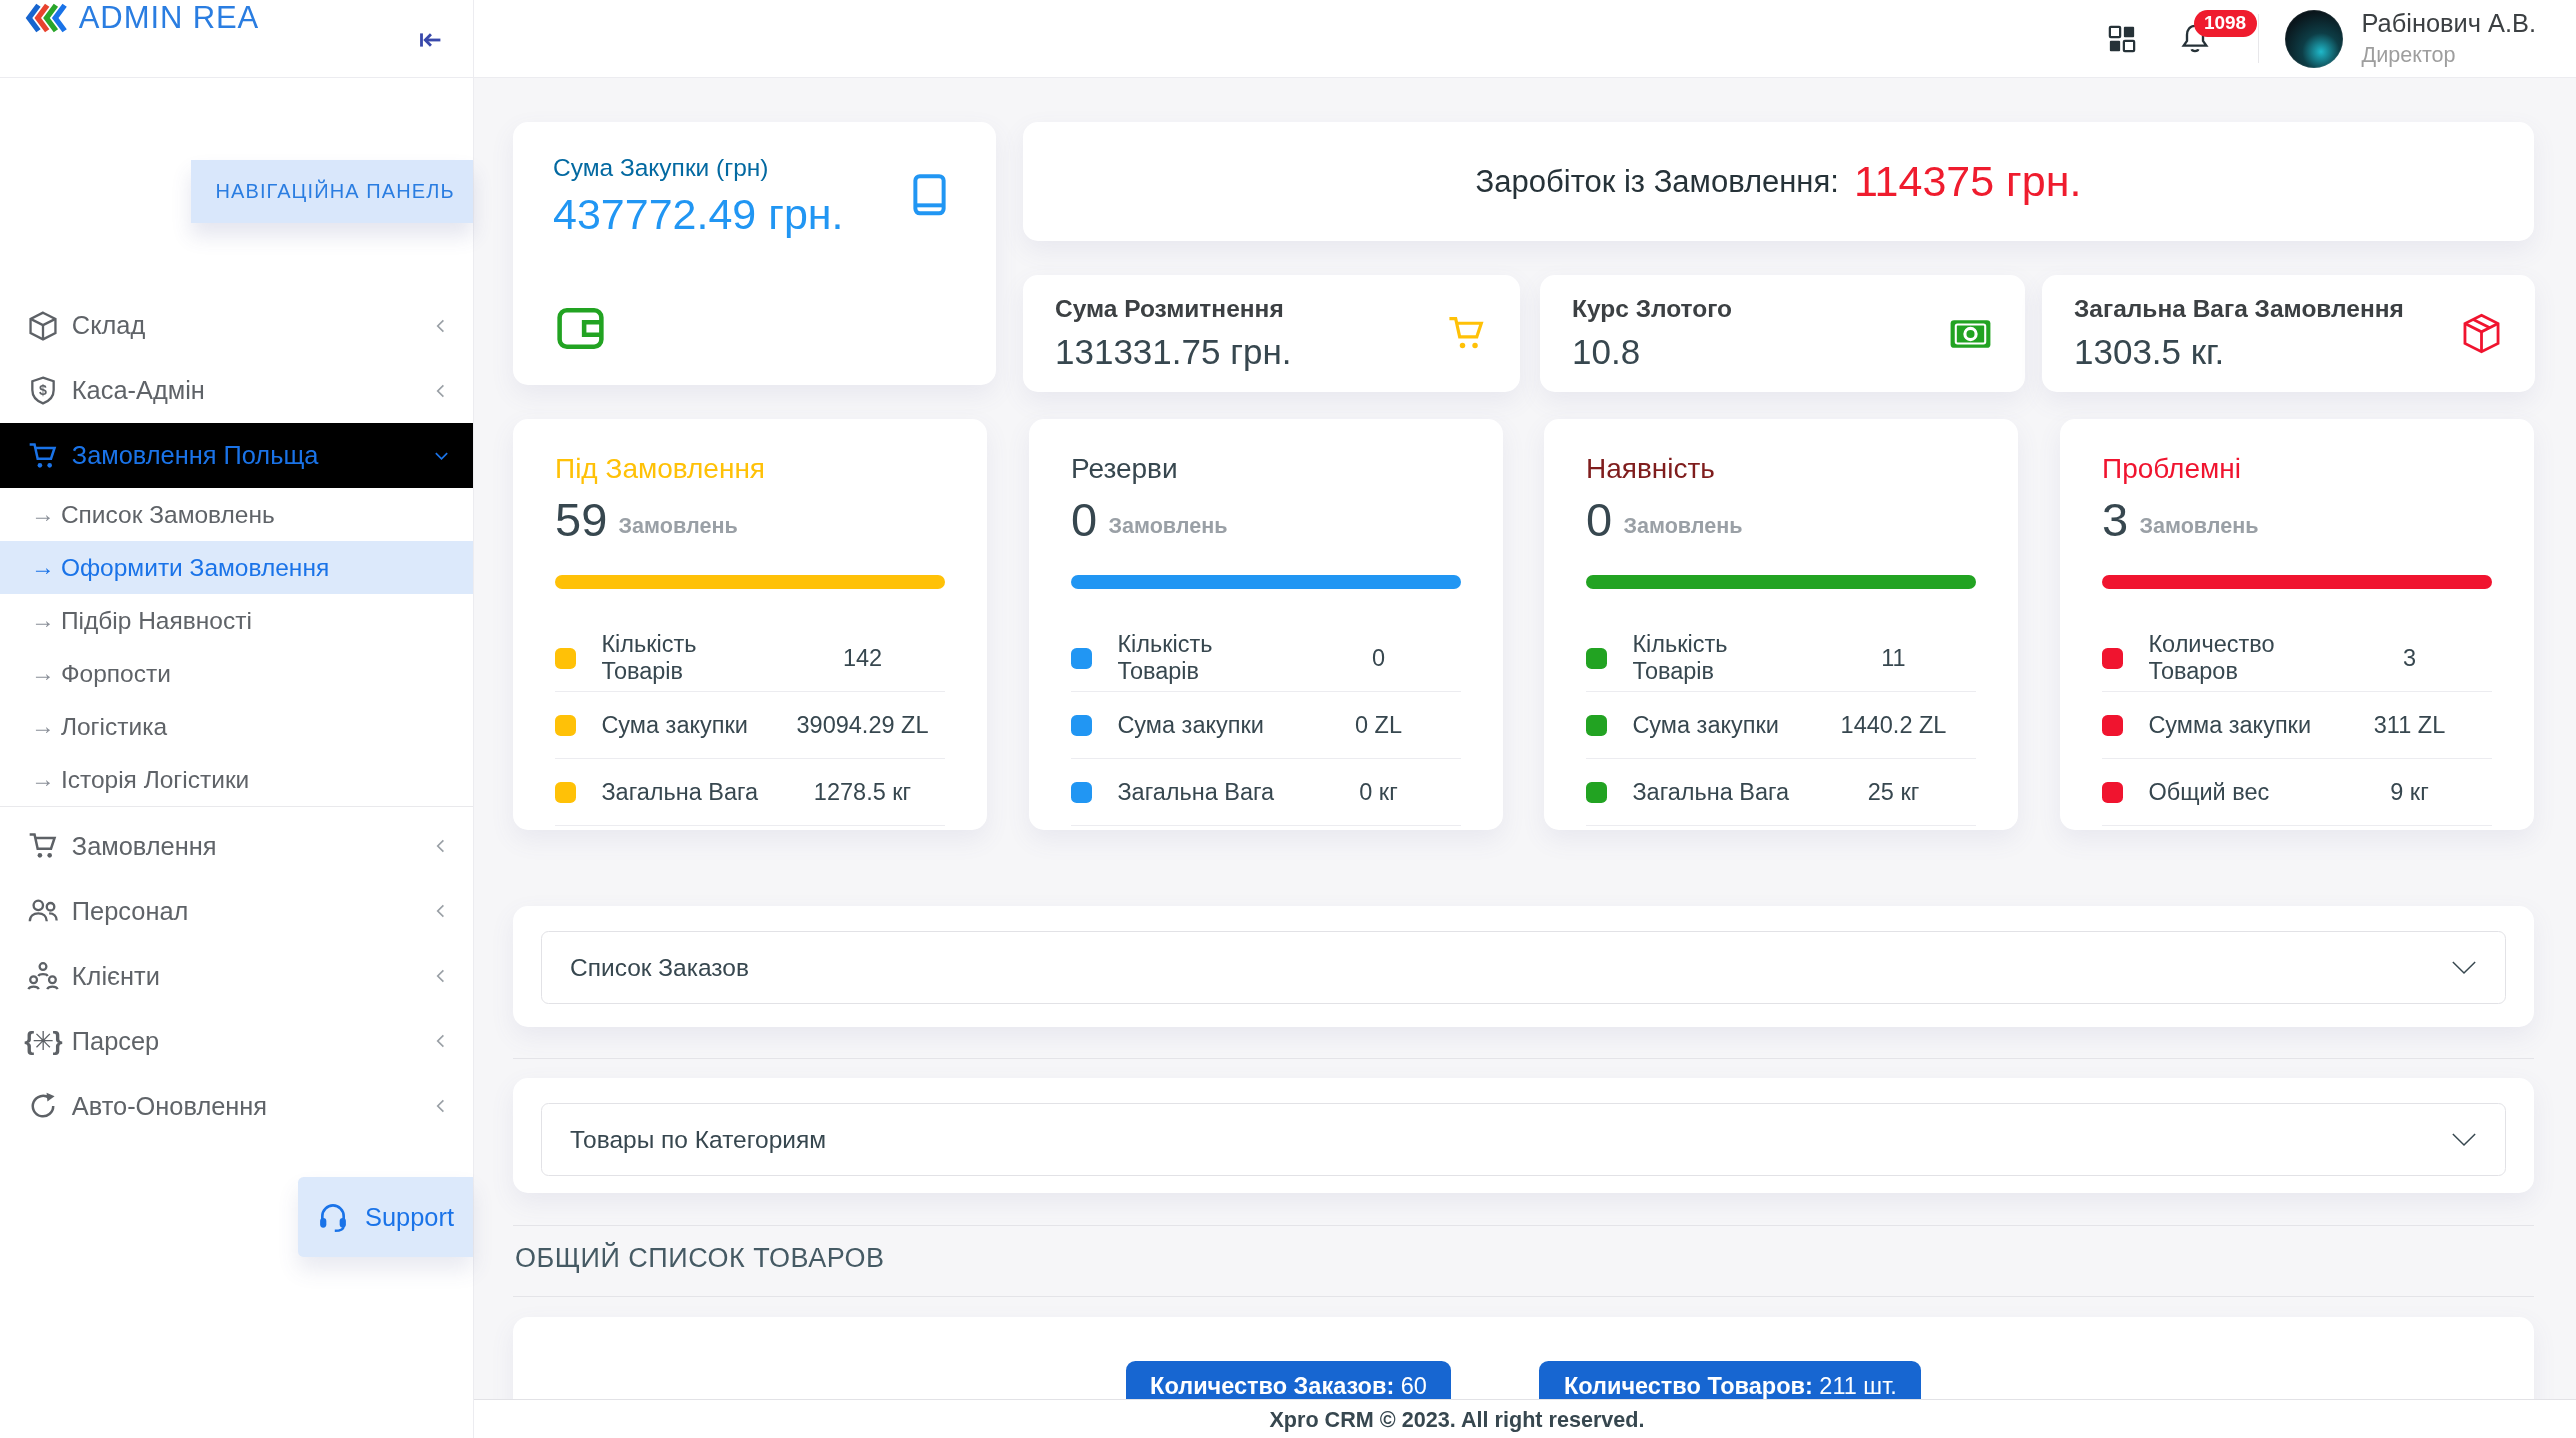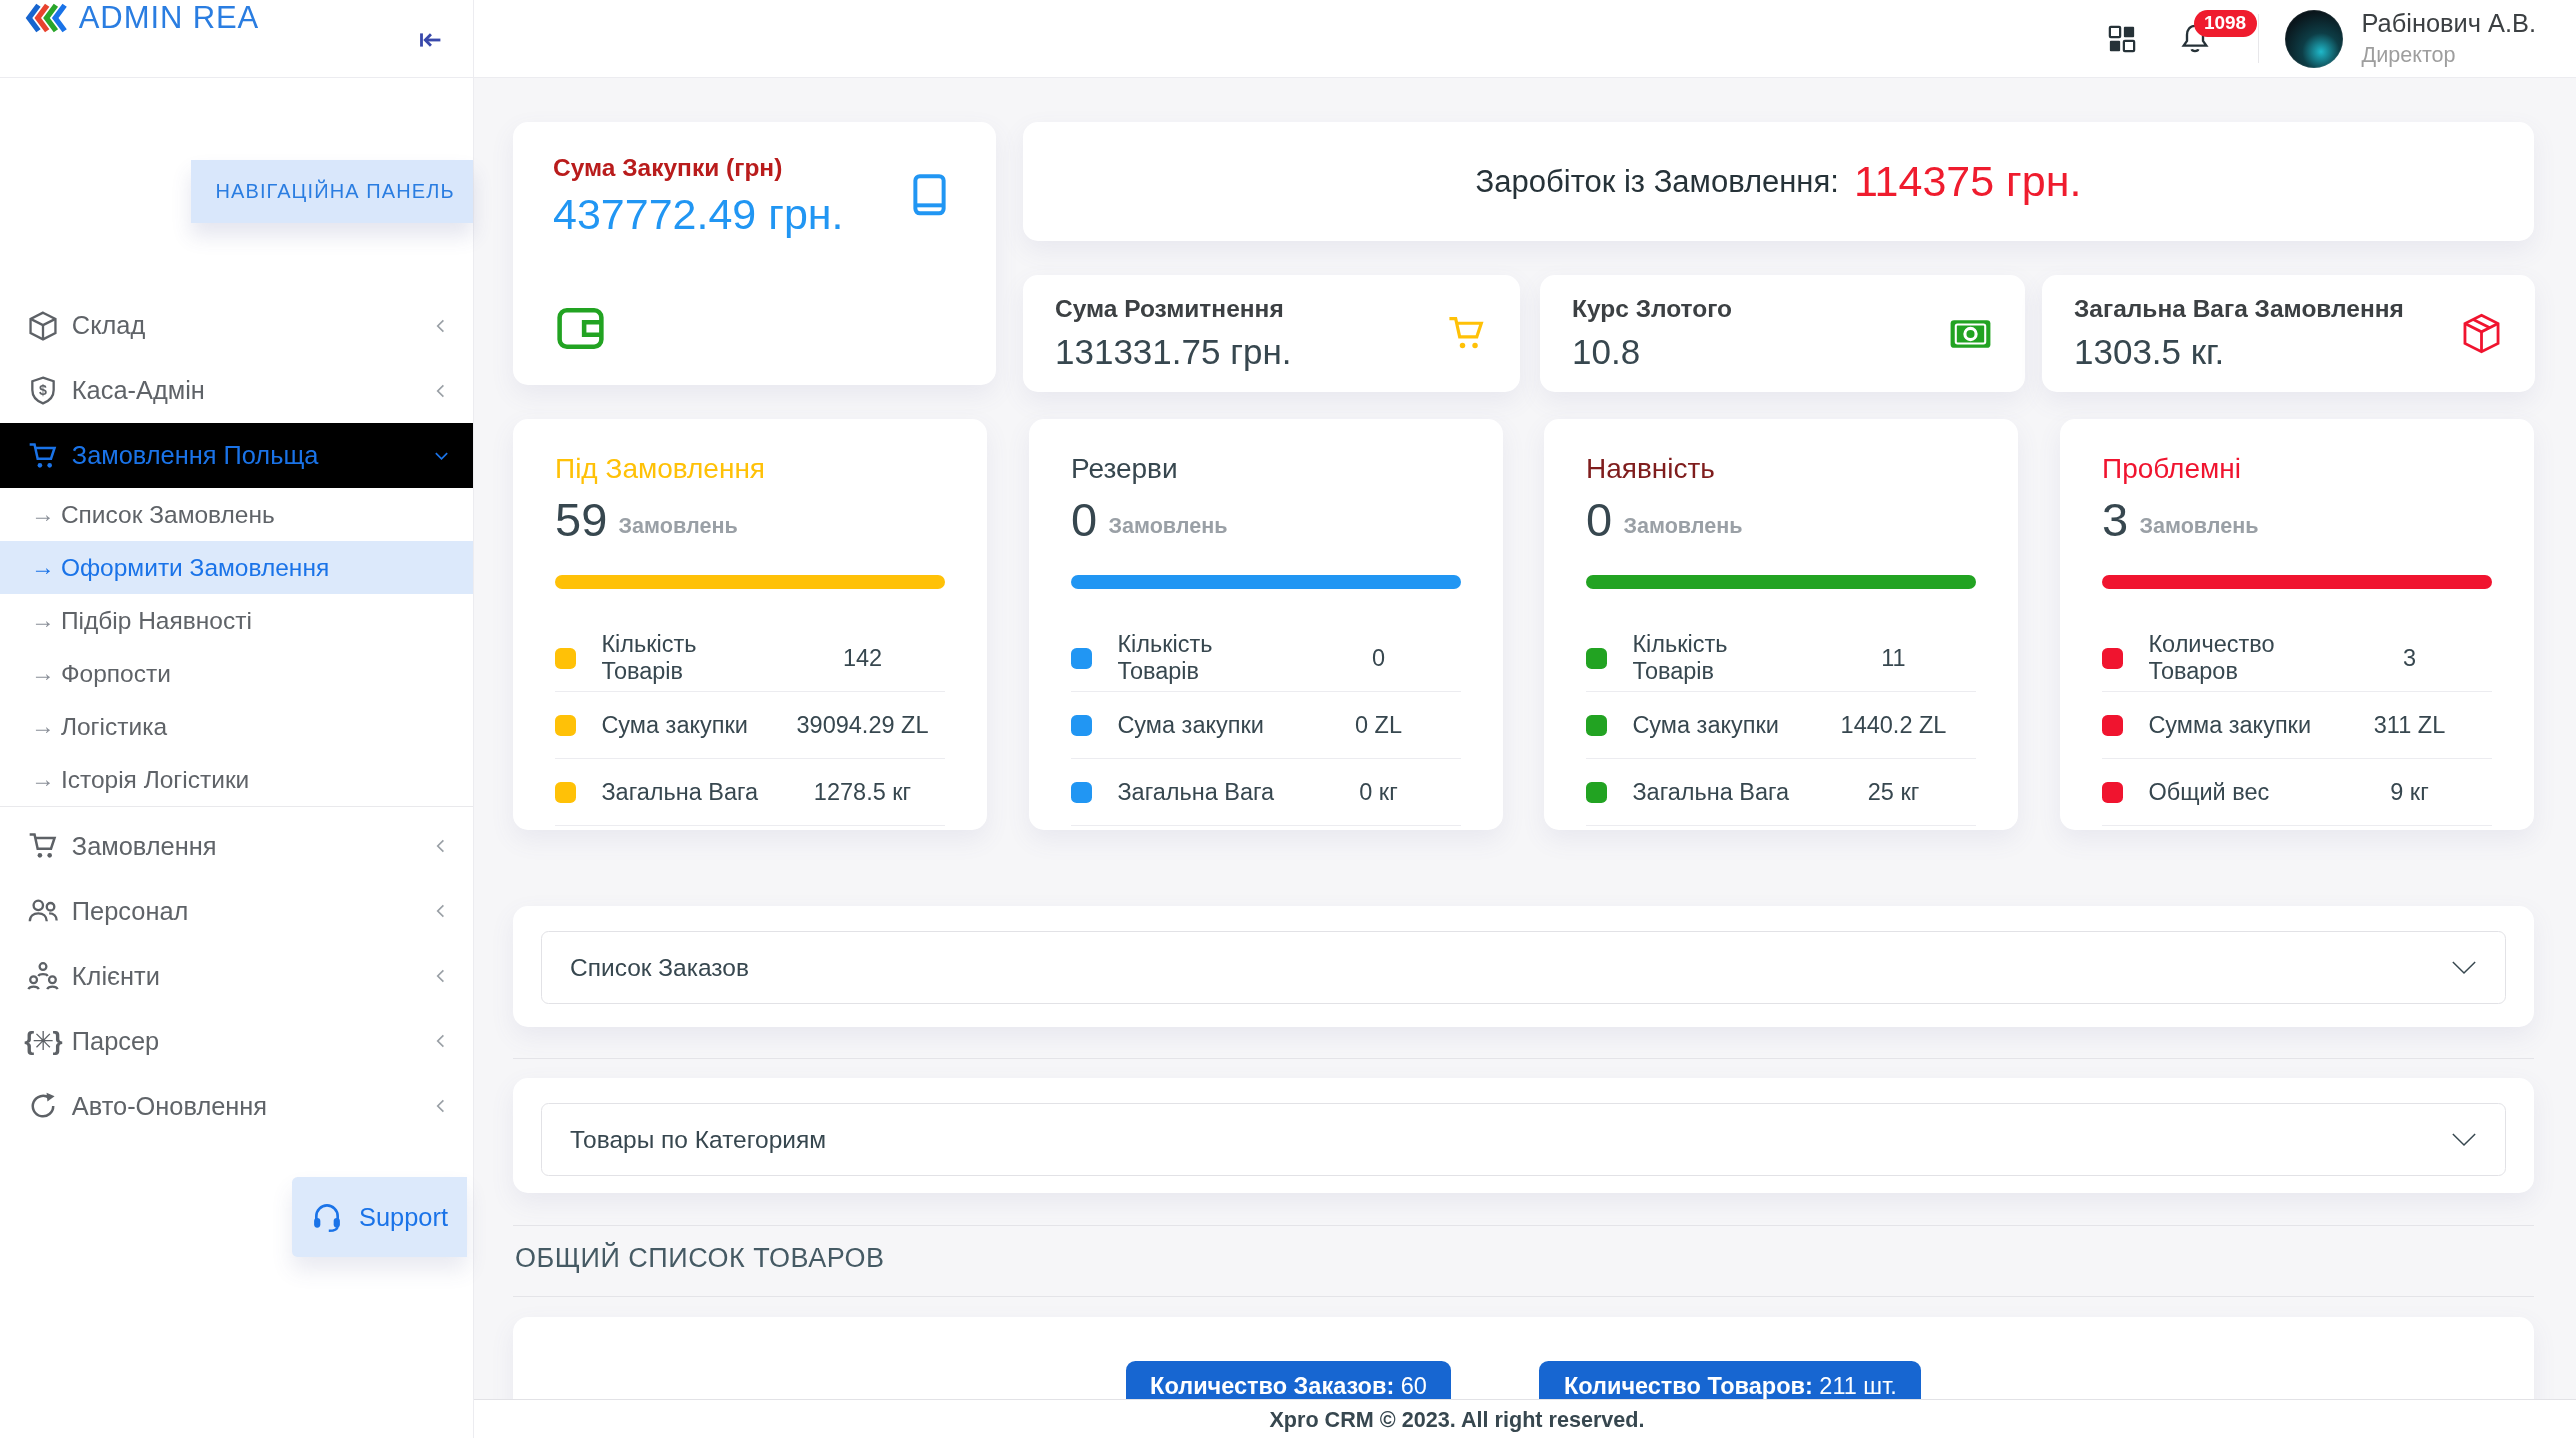--- a/index.html
+++ b/index.html
@@ -27,21 +27,21 @@
   .mitem.active{background:#000000;color:#1a73e8}
   .mitem.active .micon{color:#1a73e8}
   .submenu{border-bottom:0.9px solid #e9e9ec}
   .sitem{height:53px;display:flex;align-items:center;padding-left:31px;font-size:24.5px;color:#5f6368;cursor:pointer;box-sizing:border-box}
   .sitem .sarrow{width:28px;margin-right:1.9px;font-size:23.5px;color:#8a8f98}
   .sitem.active{background:#dce9fb;color:#1a73e8}
   .sitem.active .sarrow{color:#1a73e8}
   .gap7{height:6.6px}
   .brace-icon{font-size:26px;font-weight:700;letter-spacing:-1.9px}
   .support-box{
-    position:absolute;left:292px;top:1177px;width:175px;height:80px;background:#dce9fb;
+    position:absolute;left:298px;top:1177px;width:175px;height:80px;background:#dce9fb;
     display:flex;align-items:center;justify-content:center;gap:16px;color:#1a73e8;font-size:25.4px;
     cursor:pointer;border-radius:5.6px 0 0 5.6px;box-shadow:0 13px 21px rgba(70,80,140,.12)
   }
   
   .header{position:absolute;left:473px;top:0;width:2103px;height:77px;background:#fff;border-bottom:0.9px solid #ececf0;z-index:15}
   .header-right{position:absolute;right:40px;top:0;height:77px;display:flex;align-items:center}
   .hicon{cursor:pointer;display:flex;align-items:center}
   .bell-wrap{position:relative;margin-left:43px;cursor:pointer}
   .badge{
     position:absolute;left:15px;top:-11.3px;background:#ef1c2e;color:#fff;font-size:19px;font-weight:700;
@@ -55,21 +55,21 @@
   }
   .user-block{margin-left:19px;line-height:1.25}
   .user-name{font-size:25.4px;color:#3c4043}
   .user-role{font-size:21.6px;color:#9e9e9e;margin-top:2.8px}
   
   .main{position:absolute;left:473px;top:77px;width:2103px;height:1362px}
   .card{position:absolute;background:#fff;border-radius:15px;box-shadow:0 9.4px 24.5px rgba(100,105,160,.09)}
   
   .purchase-card{left:40px;top:45px;width:483px;height:263px;padding:32px 40px;box-sizing:border-box;display:flex;flex-direction:column;justify-content:space-between}
   .pc-row{display:flex;justify-content:space-between;align-items:center}
-  .pc-label{font-size:24.5px;font-weight:700;color:#b91c1c;margin-bottom:7.5px}
+  .pc-label{font-size:24.5px;font-weight:400;color:#0369a1;margin-bottom:7.5px}
   .pc-value-blue{font-size:43px;color:#2196f3}
   .pc-value-green{font-size:43px;color:#2aa52a}
   
   .earn-card{left:550px;top:45px;width:1511px;height:119px;display:flex;align-items:center;justify-content:center;gap:15px}
   .earn-label{font-size:31px;color:#263238}
   .earn-value{font-size:43px;color:#ef1c2e}
   
   .info-card{top:198px;height:117px;padding:0 32px;box-sizing:border-box;display:flex;align-items:center;justify-content:space-between}
   .ic-label{font-size:24.5px;font-weight:700;color:#3c4043;margin-bottom:8.5px}
   .ic-value{font-size:35px;color:#37474f}

